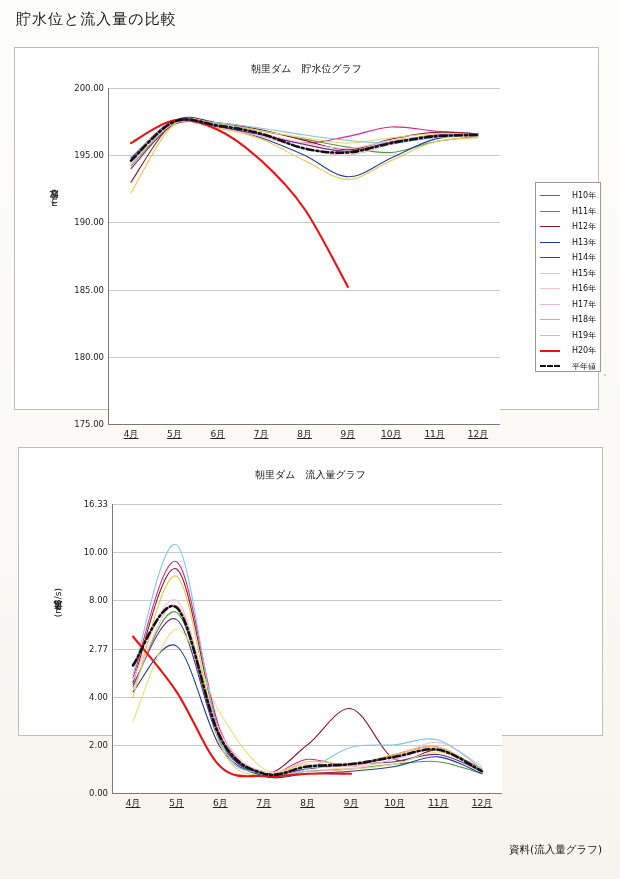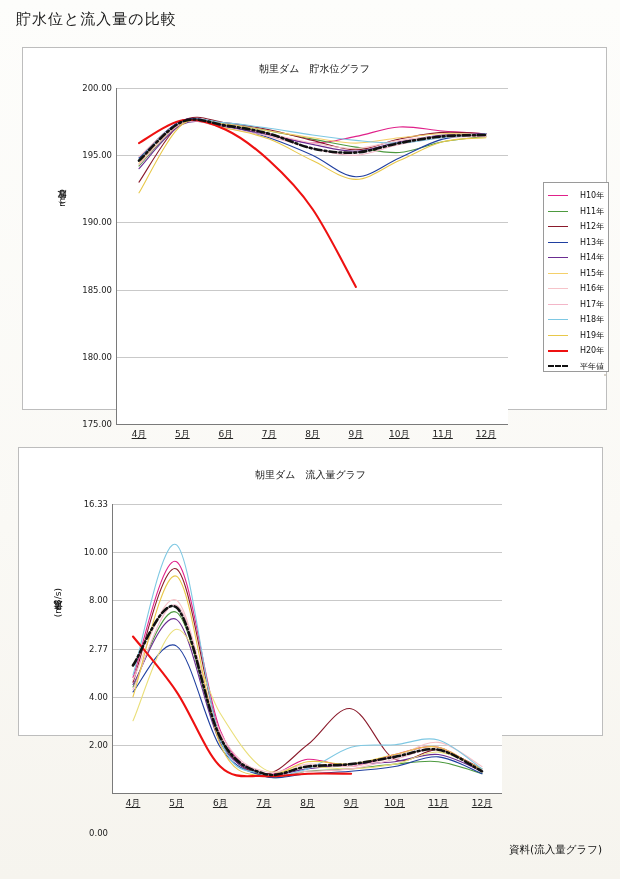--- a/index.html
+++ b/index.html
@@ -28,21 +28,21 @@
     color: #1a1a1a;
     letter-spacing: 1px;
     font-family: "DejaVu Sans", sans-serif;
   }
   .panel {
     position: absolute;
     border: 1px solid #bdbdbd;
     background: #ffffff;
     box-sizing: border-box;
   }
-  #panel-storage { left: 22px; top: 47px; width: 585px; height: 363px; }
+  #panel-storage { left: 14px; top: 47px; width: 585px; height: 363px; }
   #panel-inflow  { left: 18px; top: 447px; width: 585px; height: 289px; }
 
   .chart-title {
     position: absolute;
     width: 100%;
     text-align: center;
     font-size: 10px;
     color: #111;
     font-family: "DejaVu Sans", sans-serif;
   }
@@ -243,21 +243,21 @@
         <span class="legend-swatch dashed" style="border-top-color: rgb(17, 17, 17);"></span>
         <span class="legend-label">平年値</span>
       </div>
     </div>
 </div>
 
 <div class="panel" id="panel-inflow">
   <div class="chart-title">朝里ダム　流入量グラフ</div>
   <div class="axis-label" id="ylabel-inflow">流入量(m3/s)</div>
   <div class="plot" id="plot-inflow">
-      <div class="ytick" style="top: 289px; margin-top: 40px;">0.00</div>
+      <div class="ytick" style="top: 289px;">0.00</div>
       <div class="gridline" style="top: 240.833px;"></div>
       <div class="ytick" style="top: 240.833px;">2.00</div>
       <div class="gridline" style="top: 192.667px;"></div>
       <div class="ytick" style="top: 192.667px;">4.00</div>
       <div class="gridline" style="top: 144.5px;"></div>
       <div class="ytick" style="top: 144.5px;">2.77</div>
       <div class="gridline" style="top: 96.3333px;"></div>
       <div class="ytick" style="top: 96.3333px;">8.00</div>
       <div class="gridline" style="top: 48.1667px;"></div>
       <div class="ytick" style="top: 48.1667px;">10.00</div>

